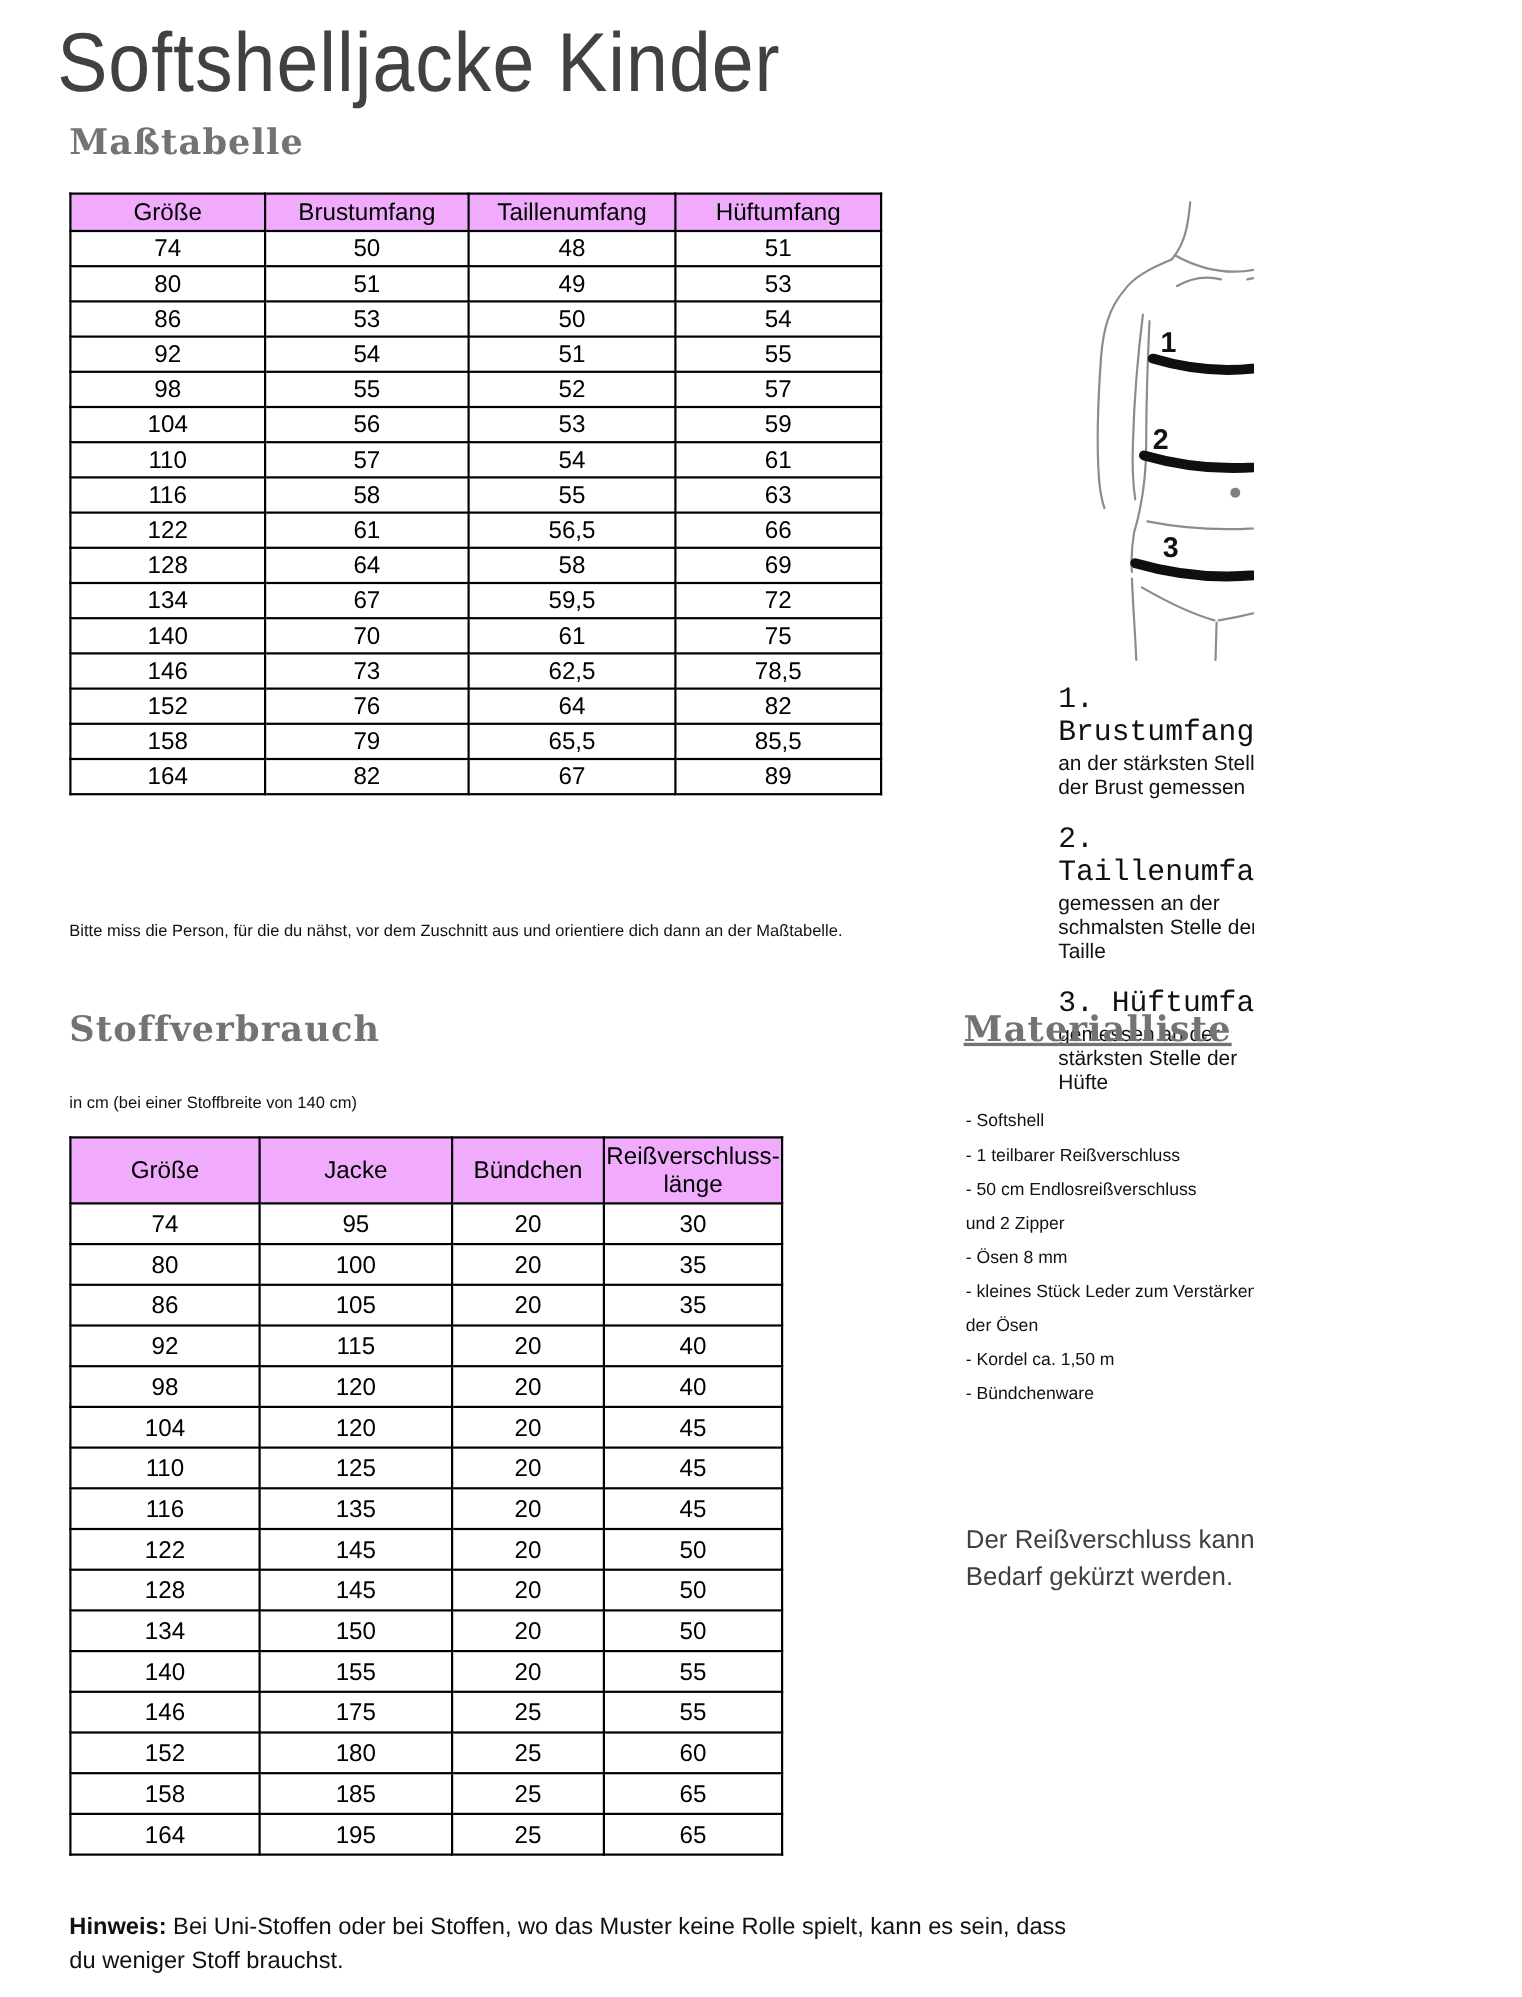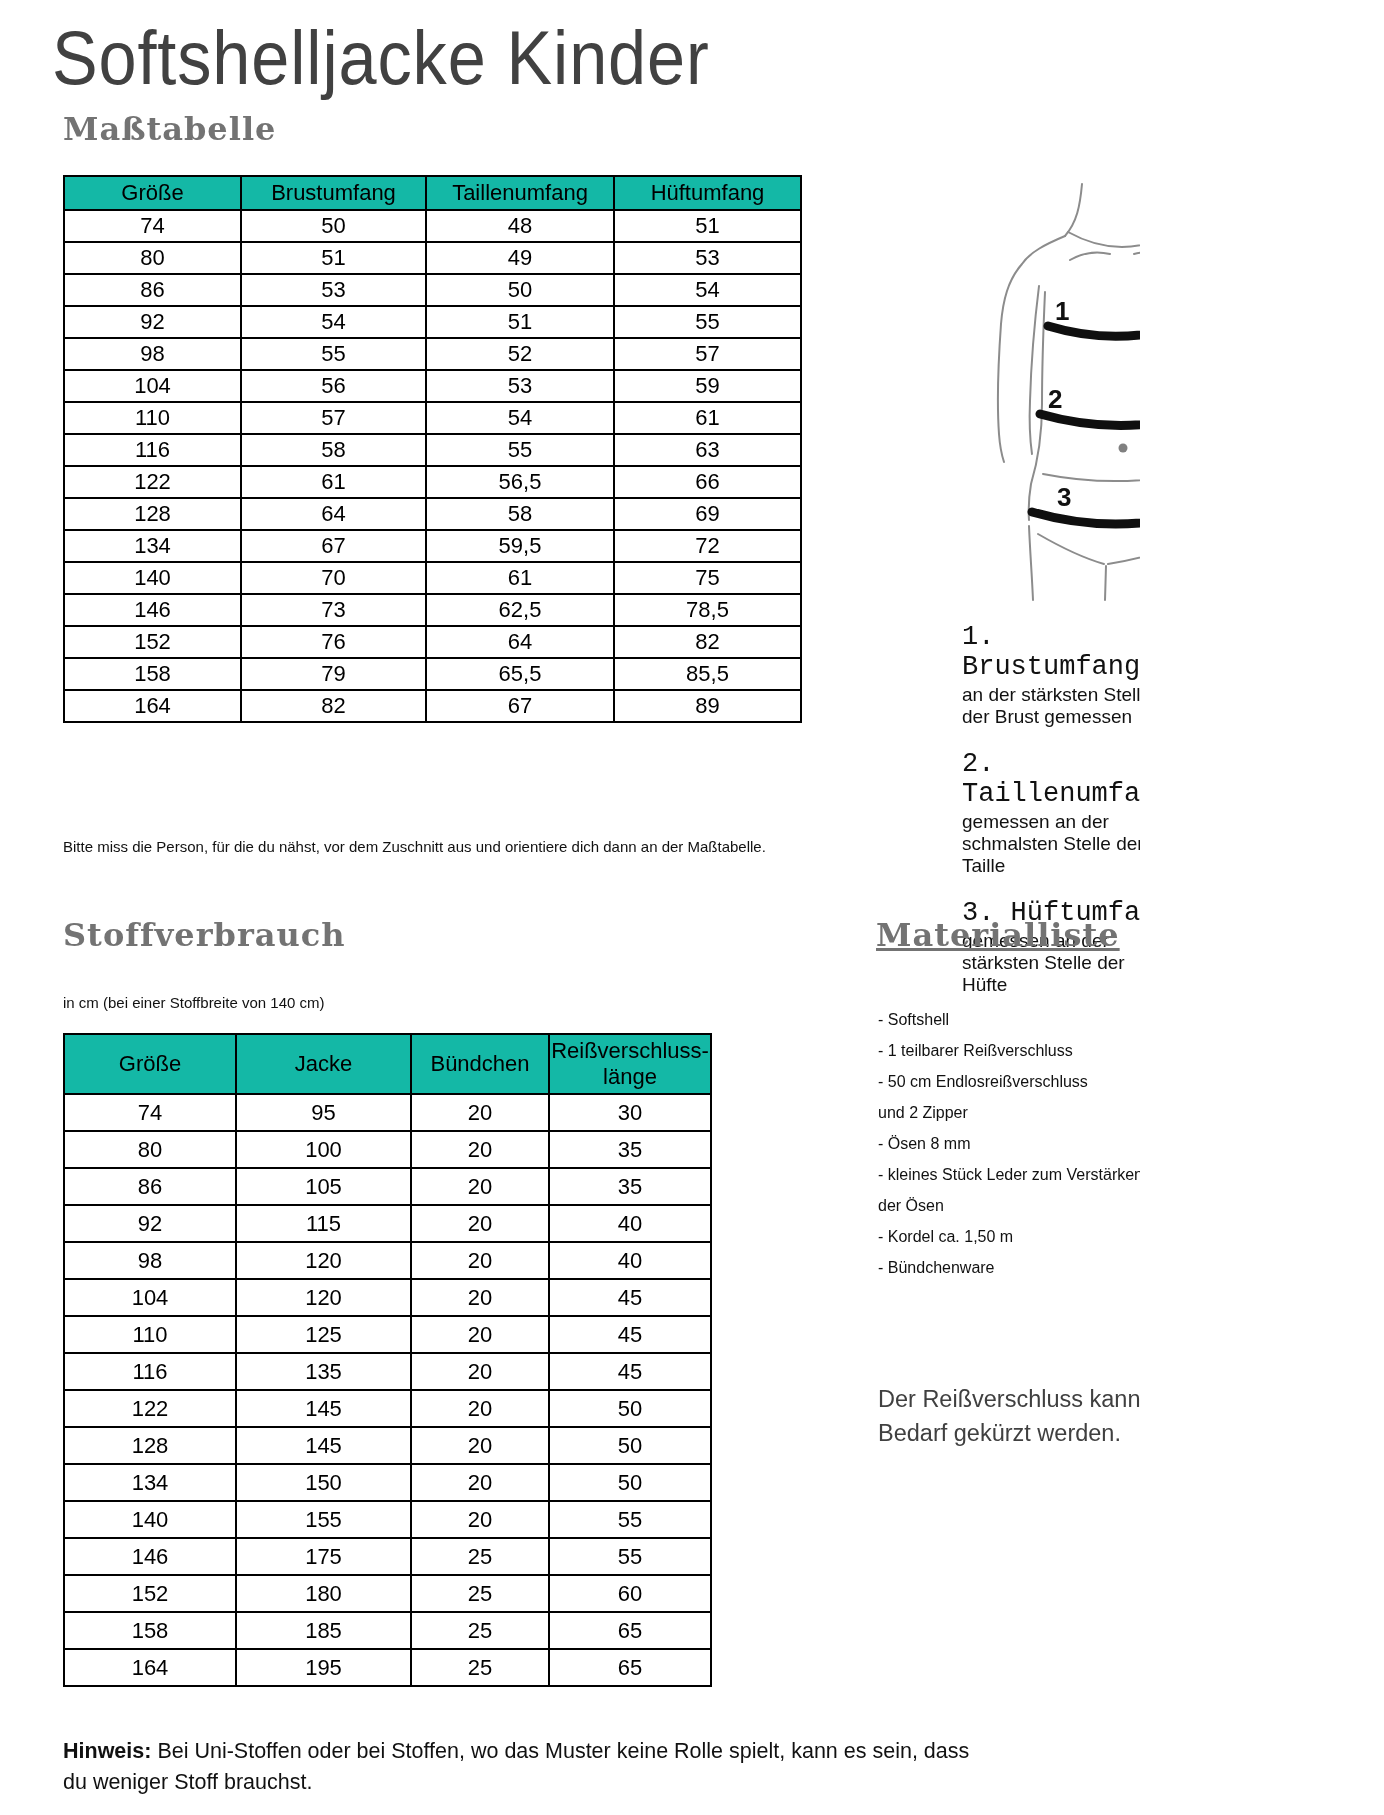--- a/index.html
+++ b/index.html
@@ -19,21 +19,21 @@
     font-family:"DejaVu Serif", serif; font-weight:bold;
     font-size:32px; color:#737373; letter-spacing:1px; white-space:nowrap;
   }
   .mtable {
     position:absolute; border-collapse:collapse; table-layout:fixed;
     font-size:22px; color:#000;
   }
   .mtable th, .mtable td {
     border:2px solid #000; text-align:center; padding:0; font-weight:normal;
   }
-  .mtable th { background:#14b8a6; }
+  .mtable th { background:#f0abfc; }
   .t1 { left:63px; top:175px; width:737px; }
   .t1 th { height:32px; }
   .t1 td { height:30px; }
   .t2 { left:63px; top:1033px; width:647px; }
   .t2 th { height:58px; white-space:pre-line; line-height:26px; }
   .t2 td { height:35px; }
   .figure { position:absolute; left:958px; top:176px; }
   .bodyline { fill:none; stroke:#8c8c8c; stroke-width:2; stroke-linecap:round; }
   .band { fill:none; stroke:#0f0f0f; stroke-width:9; stroke-linecap:round; }
   .dlabel { font-family:"Liberation Sans",sans-serif; font-size:26px; font-weight:bold; fill:#111; }

